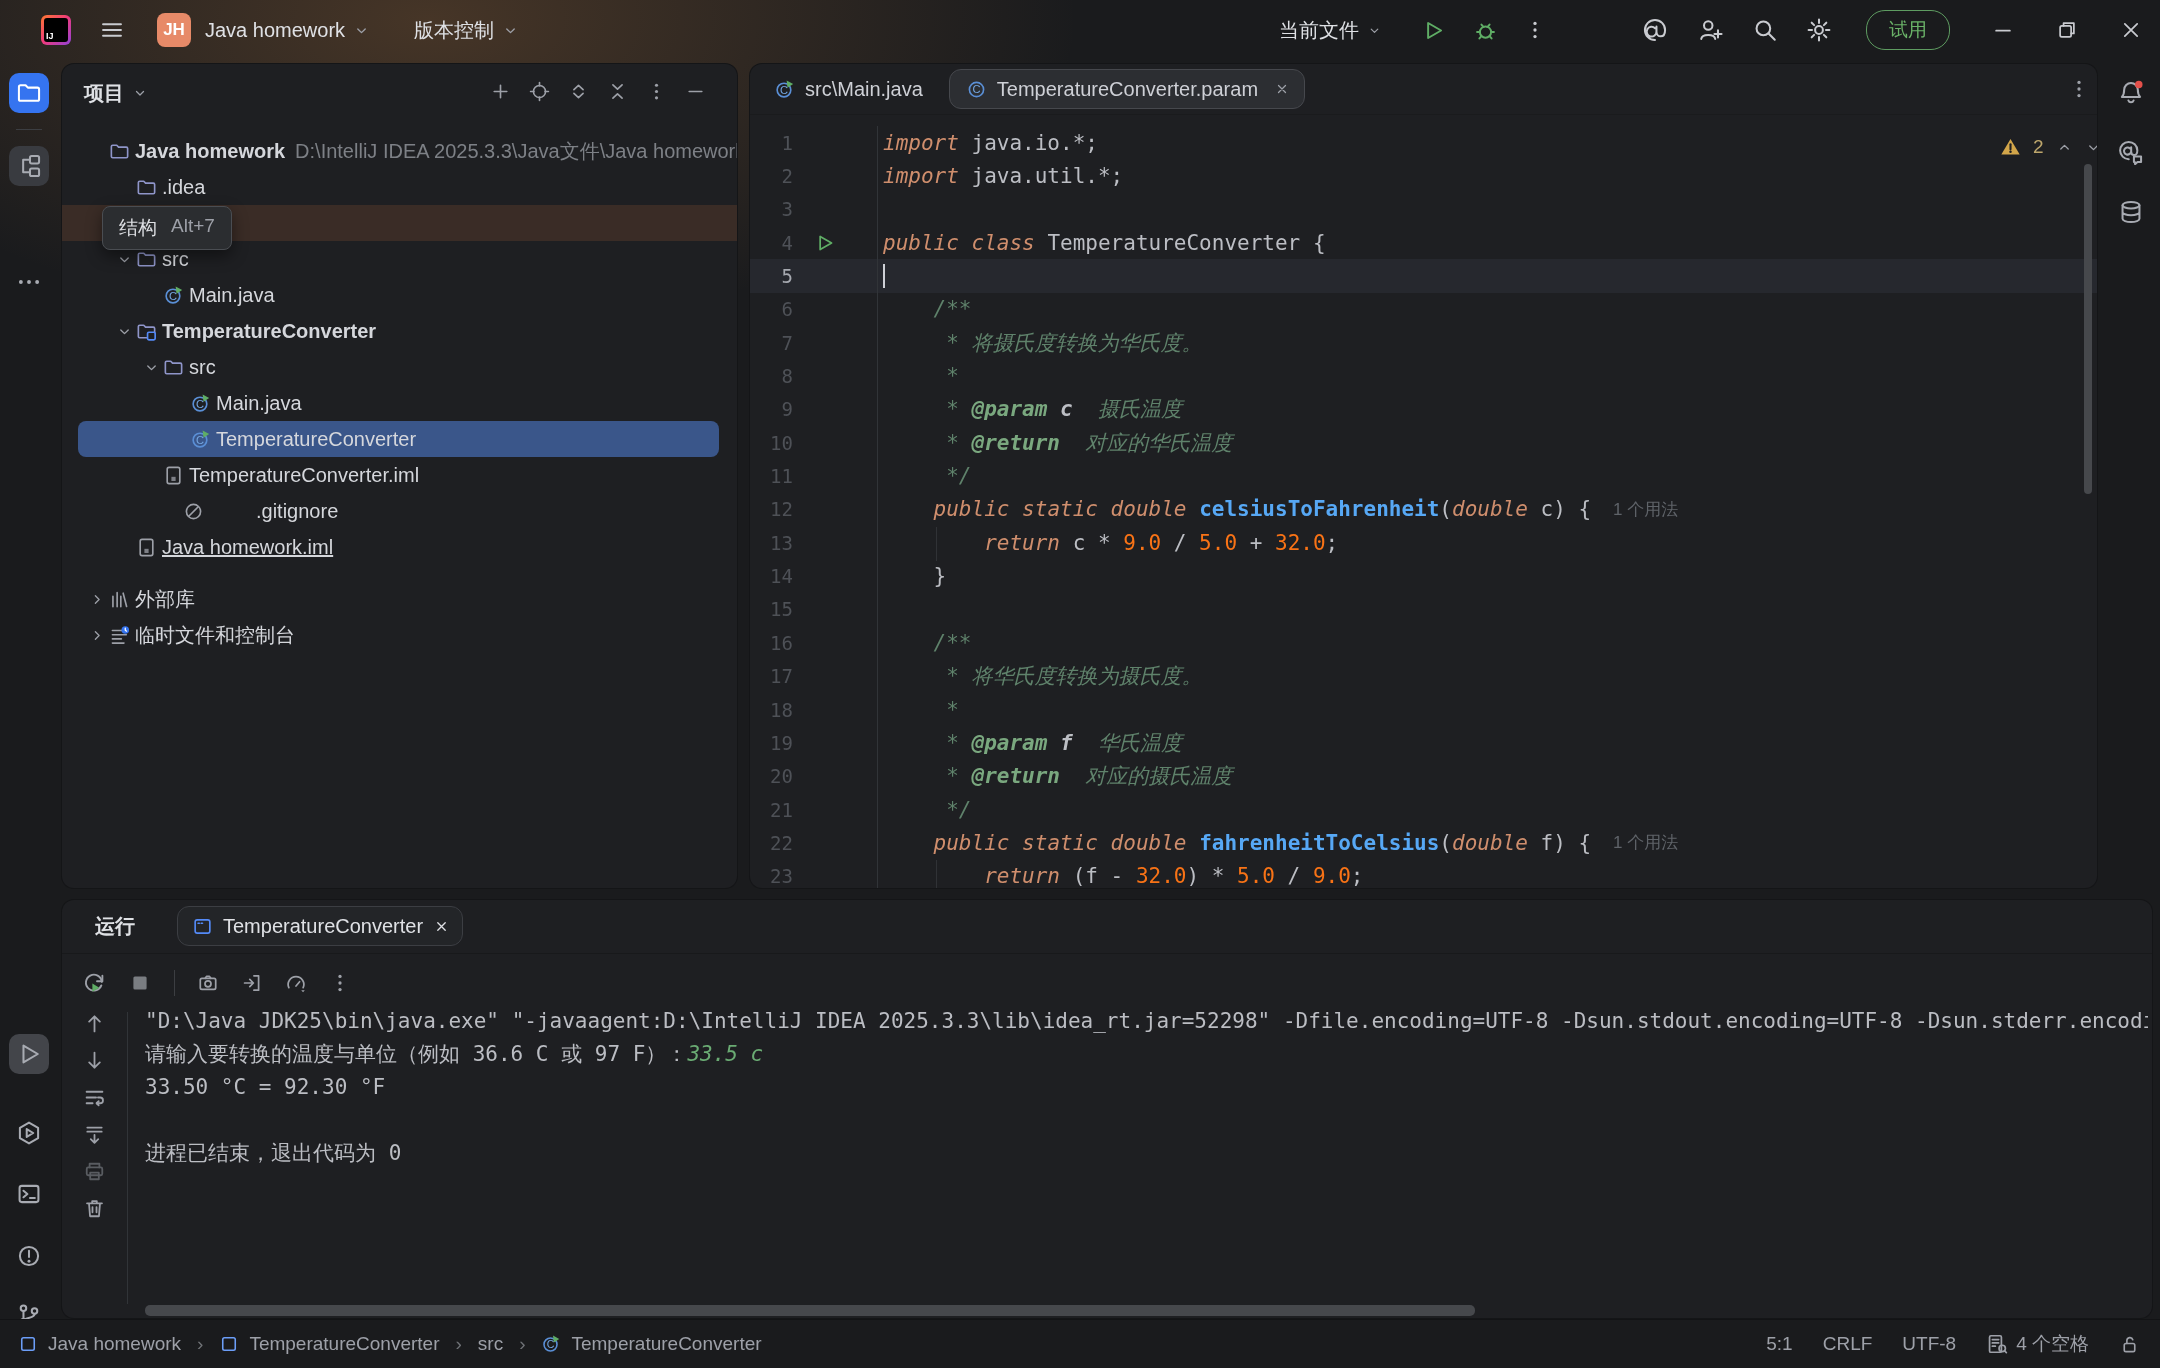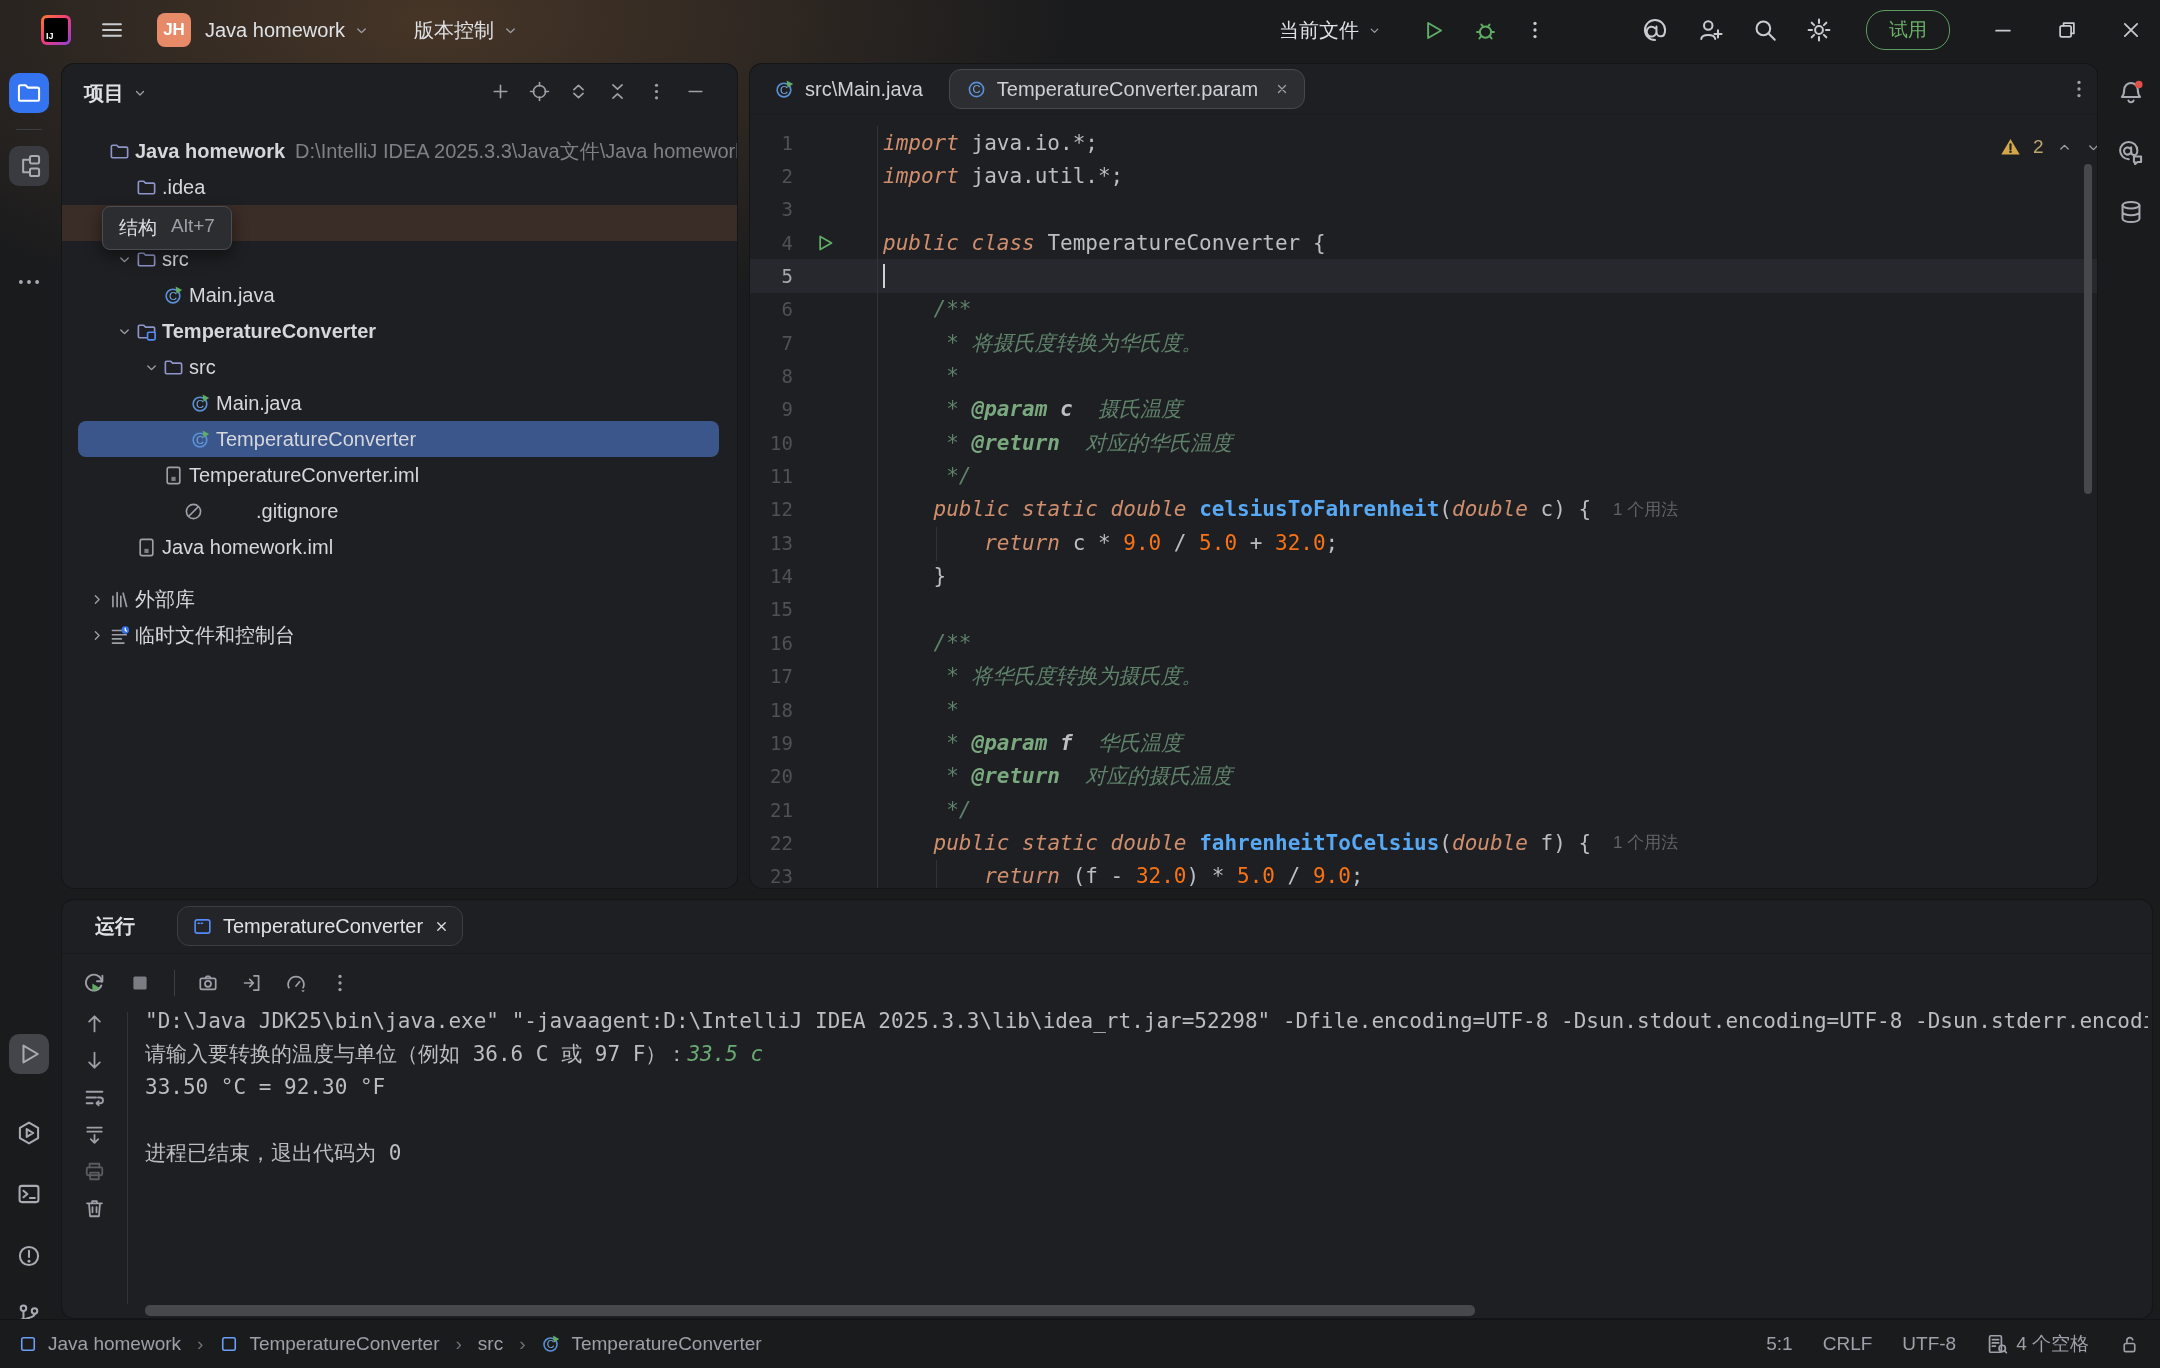--- a/index.html
+++ b/index.html
@@ -407,21 +407,21 @@
         <div class="trow" style="padding-left: 50px; gap: 47px;">
           <span class="tchev"></span>
           <span class="tico">
             <svg viewBox="0 0 16 16" width="21" height="21" fill="none" stroke="currentColor" stroke-width="1.25" stroke-linecap="round" stroke-linejoin="round" style="color:#9da0a8">
               <circle cx="8" cy="8" r="5.4"></circle>
               <path d="M4.4 11.6l7.2-7.2"></path>
             </svg>
           </span>
           <span>.gitignore</span>
         </div>
-        <div class="trow" style="padding-left: 50px;">
+        <div class="trow" style="padding-left: 50px; text-decoration: underline;">
           <span class="tchev"></span>
           <span class="tico">
             <svg viewBox="0 0 16 16" width="21" height="21" fill="none" stroke="currentColor" stroke-width="1.25" stroke-linecap="round" stroke-linejoin="round" style="color:#9da0a8">
               <rect x="3.2" y="1.8" width="9.6" height="12.4" rx="1.4"></rect>
               <rect x="6.4" y="9" width="3.2" height="3.2" fill="currentColor" stroke="none" opacity=".75"></rect>
             </svg>
           </span>
           <span>Java homework.iml</span>
         </div>
         <div class="trow" style="padding-left: 23px; margin-top: 16px;">

